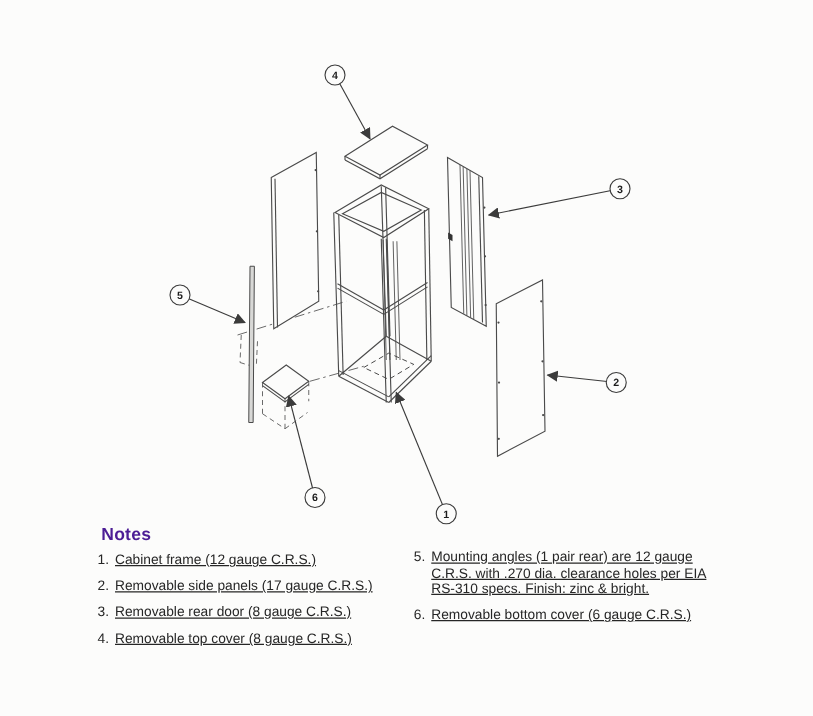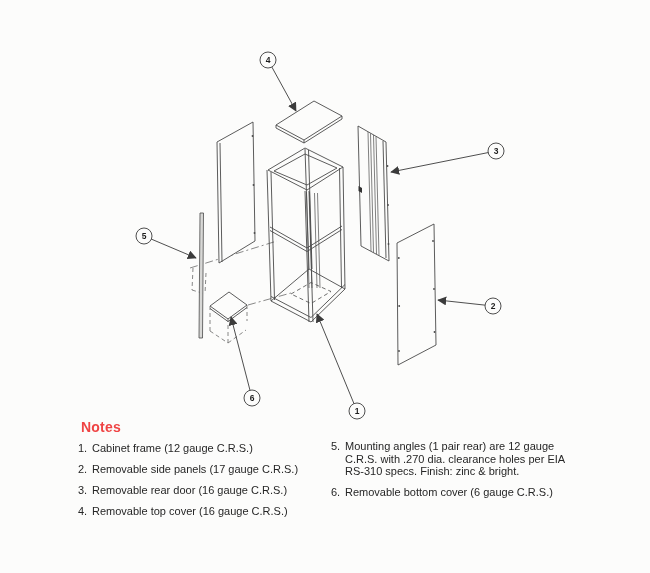--- a/index.html
+++ b/index.html
@@ -13,39 +13,39 @@
     width:650px;height:573px;
     background:#fcfcfb;
     overflow:hidden;
   }
   .diagram-svg{
     position:absolute;left:0;top:0;
   }
   .notes-title{
     position:absolute;left:81px;top:419px;
     margin:0;
-    font-size:14px;font-weight:bold;color:#ef4444;
+    font-size:14px;font-weight:bold;color:#4c1d95;
     letter-spacing:0.2px;
   }
   .notes-col{
     position:absolute;
     color:#262626;
   }
   .col-left{left:78px;top:442px;width:250px;}
   .col-right{left:331px;top:440px;width:248px;}
   .note-item{
     display:flex;
     font-size:11px;
     line-height:12.5px;
     margin-bottom:8px;
     color:#262626;
   }
   .col-left .note-item{margin-bottom:8.5px;}
   .note-num{flex:none;width:14px;}
-  .note-text{flex:1;}
+  .note-text{flex:1;text-decoration:underline;}
   .callout-num{
     font-family:"Liberation Sans", sans-serif;
     font-size:8.5px;
     font-weight:bold;
     fill:#1d1d1d;
   }
 </style>
 </head>
 <body>
 
@@ -219,25 +219,25 @@
     <div class="note-item">
       <span class="note-num">1.</span>
       <span class="note-text">Cabinet frame (12 gauge C.R.S.)</span>
     </div>
     <div class="note-item">
       <span class="note-num">2.</span>
       <span class="note-text">Removable side panels (17 gauge C.R.S.)</span>
     </div>
     <div class="note-item">
       <span class="note-num">3.</span>
-      <span class="note-text">Removable rear door (16 gauge C.R.S.)</span>
+      <span class="note-text">Removable rear door (8 gauge C.R.S.)</span>
     </div>
     <div class="note-item">
       <span class="note-num">4.</span>
-      <span class="note-text">Removable top cover (16 gauge C.R.S.)</span>
+      <span class="note-text">Removable top cover (8 gauge C.R.S.)</span>
     </div>
   </div>
 
   <div class="notes-col col-right">
     <div class="note-item">
       <span class="note-num">5.</span>
       <span class="note-text">Mounting angles (1 pair rear) are 12 gauge C.R.S. with .270 dia. clearance holes per EIA RS-310 specs. Finish: zinc &amp; bright.</span>
     </div>
     <div class="note-item">
       <span class="note-num">6.</span>

